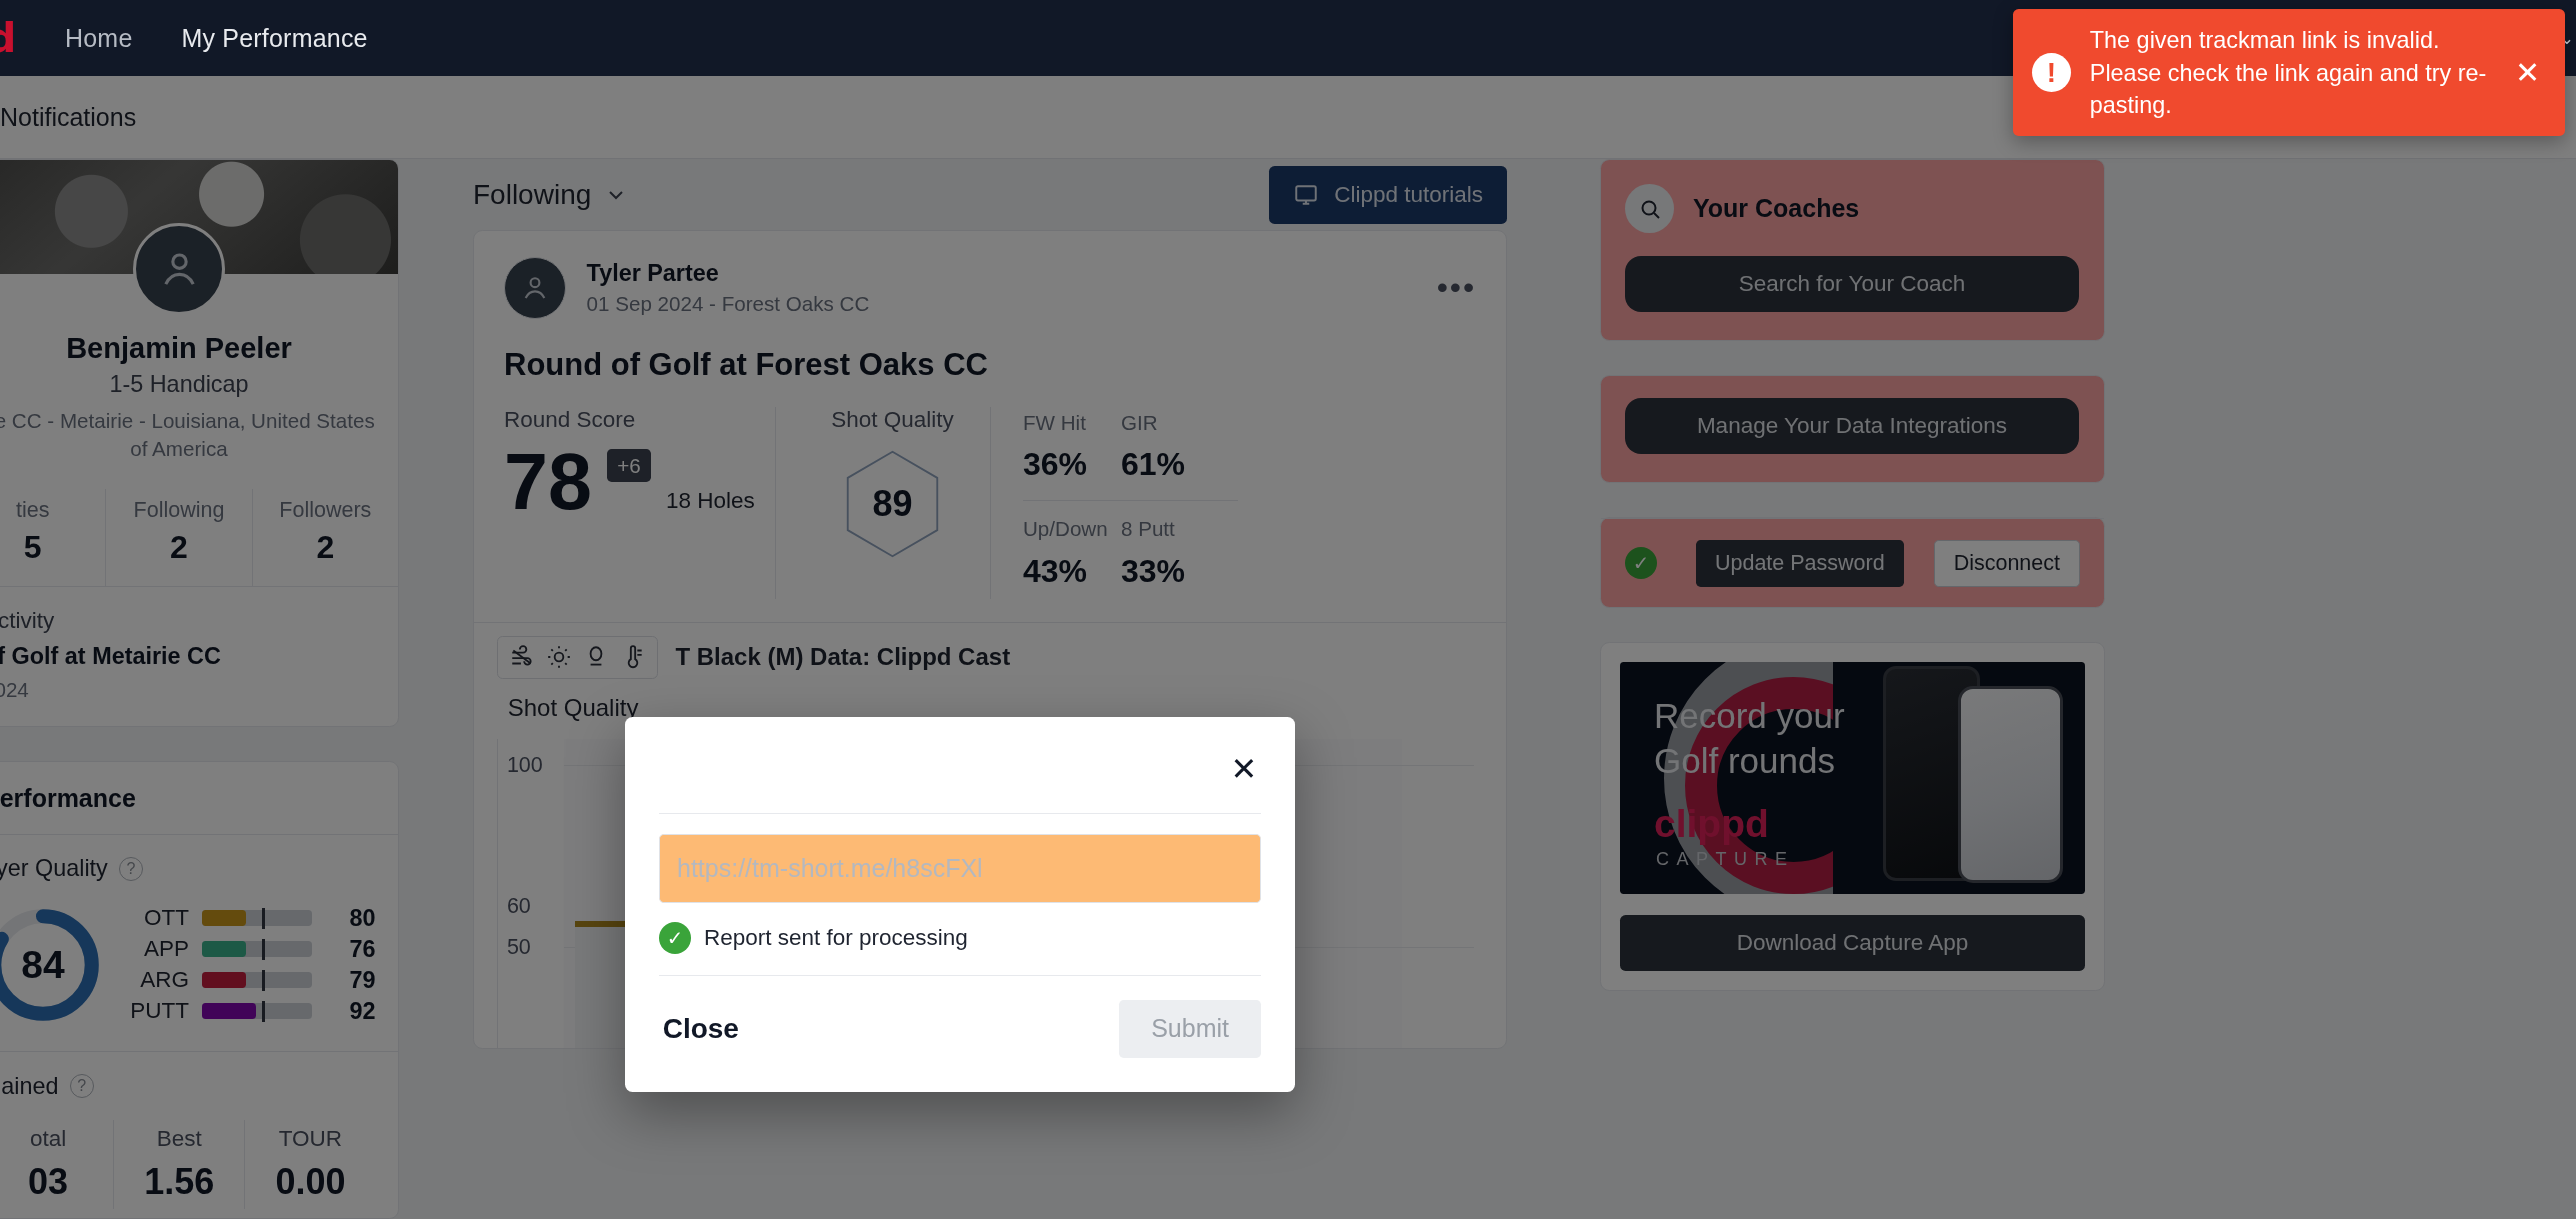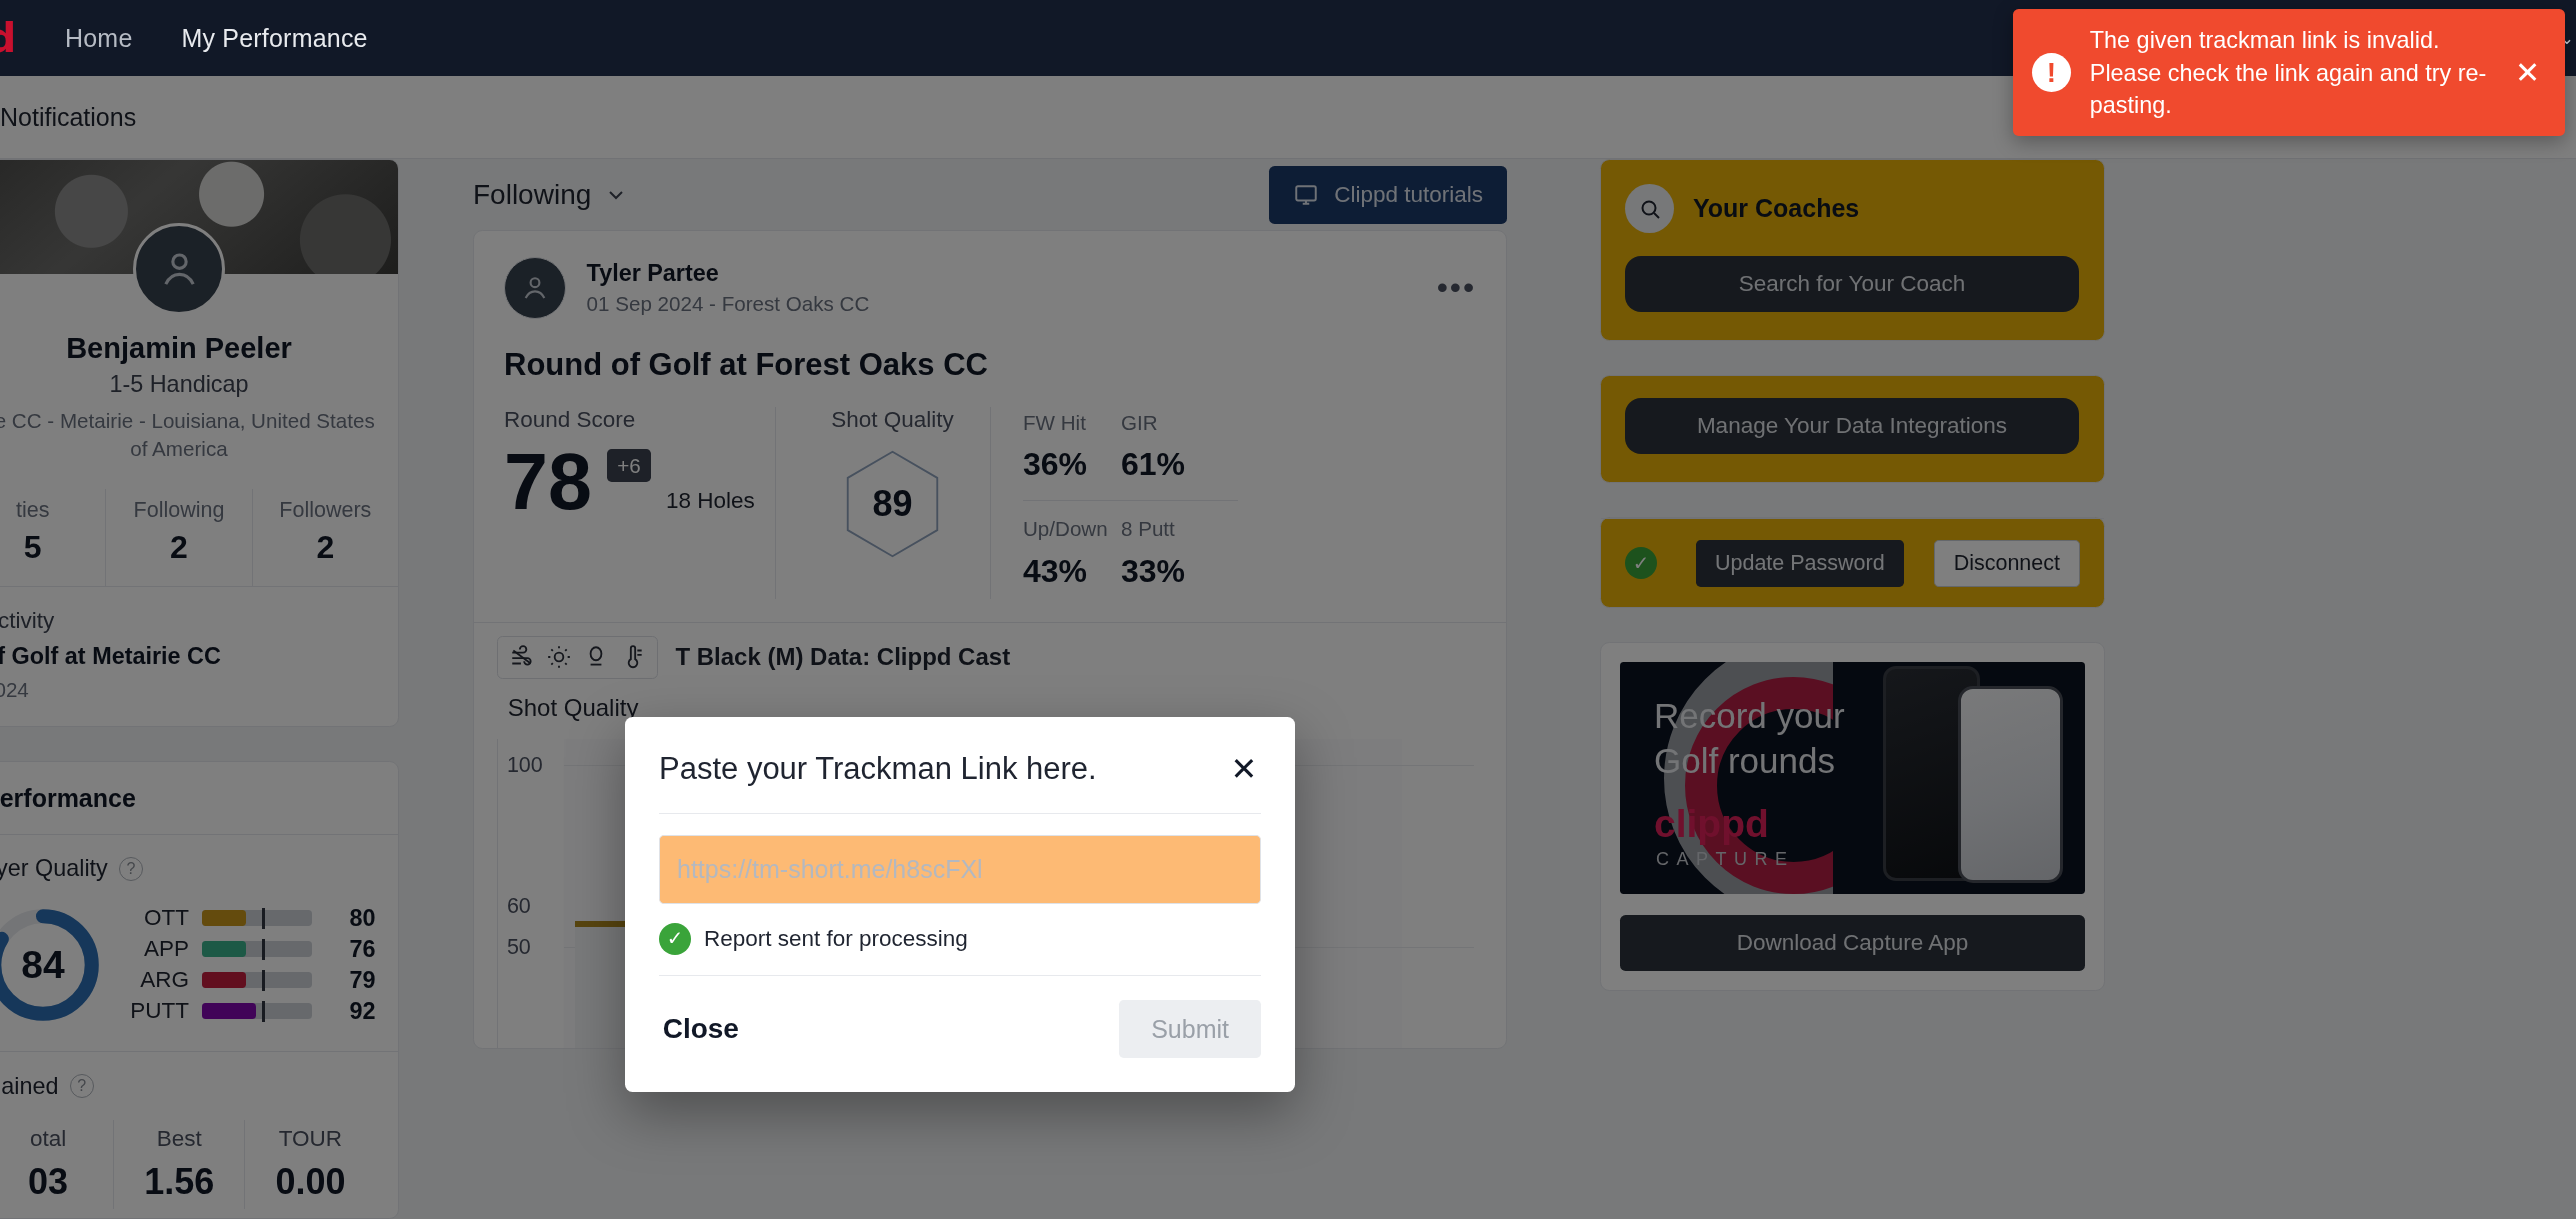--- a/index.html
+++ b/index.html
@@ -186,21 +186,21 @@
   .gridline { position: absolute; left: 66px; right: 9.4px; border-top: 0.9px solid #e8eaee; }
   .gridlbl { position: absolute; left: 9.4px; font-size: 21.5px; color: #4b5160; transform: translateY(-50%); }
   .colband { position: absolute; top: 0; bottom: 0; background: #fafbfc; }
   .bar {
     position: absolute; bottom: 0; background: #f3f4f6;
     border-top: 6.6px solid #b08a1e;
   }
   .bar.p { border-top-color: #6b21a8; }
 
   
-  .rcard { background: #eab308; border: 0.9px solid #e4e7ec; border-radius: 9.4px; margin-bottom: 34px; }
+  .rcard { background: #fca5a5; border: 0.9px solid #e4e7ec; border-radius: 9.4px; margin-bottom: 34px; }
   .rcard-head { display: flex; align-items: center; gap: 19px; padding: 24px 24px 0; }
   .circ-ico {
     width: 49px; height: 49px; border-radius: 50%; background: #eef0f3;
     display: flex; align-items: center; justify-content: center; flex: none; color: #1f2430;
   }
   .rcard-title { font-size: 25px; font-weight: 700; color: #111827; }
   .dark-btn {
     display: block; width: calc(100% - 49px); margin: 22.5px 24px 28px;
     background: #2c323c; color: #dfe2e7; border: none; border-radius: 16px;
     height: 56px; font-size: 22.5px; cursor: pointer; font-family: "Liberation Sans", sans-serif;
@@ -639,21 +639,20 @@
               <path d="M6.2 18.4c1.4-2.6 3.5-3.9 5.8-3.9s4.4 1.3 5.8 3.9"></path>
             </svg>
         </span>
         <span class="caret">⌄</span>
       </span>
     </div>
   </div>
 
   <div class="modal">
     <div class="modal-head">
-      <div class="modal-title">Paste your Trackman Link here.</div>
       <div class="modal-x">✕</div>
     </div>
     <div class="modal-hr"></div>
     <div class="modal-body">
       <input class="tm-input" type="text" placeholder="https://tm-short.me/h8scFXl" style="">
       <div class="tm-status">
         <span class="green-check">✓</span>
         <span class="tm-status-txt">Report sent for processing</span>
       </div>
     </div>

